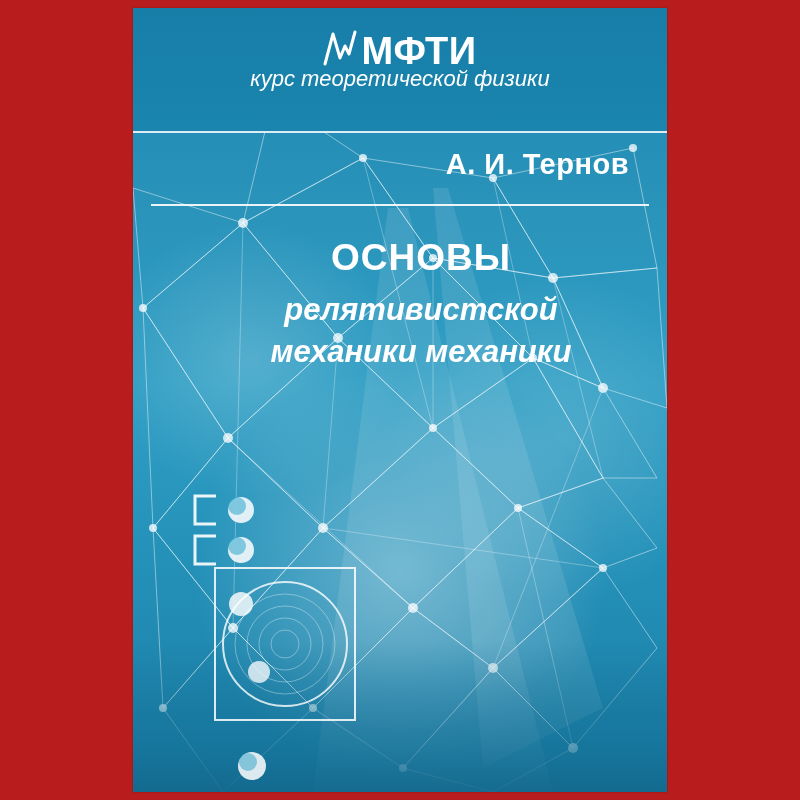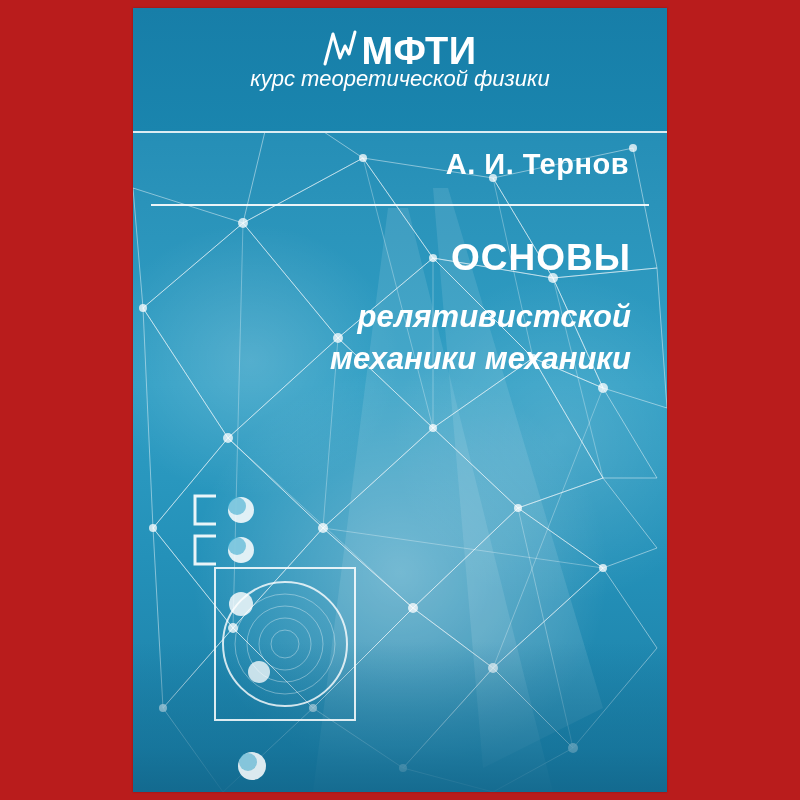--- a/index.html
+++ b/index.html
@@ -136,36 +136,36 @@
     height: 2px;
     background: rgba(255,255,255,0.9);
   }
 
   
   .title-block {
     position: absolute;
     right: 36px;
     top: 228px;
     width: 420px;
-    text-align: right;
+    text-align: center;
     color: #ffffff;
   }
   .title-main {
     font-size: 37px;
     font-weight: bold;
     letter-spacing: 1px;
     line-height: 44px;
     text-transform: uppercase;
   }
   .title-sub1 {
     font-size: 31px;
     font-style: italic;
     font-weight: bold;
     line-height: 42px;
-    margin-top: 16px;
+    margin-top: 9px;
   }
   .title-sub2 {
     font-size: 31px;
     font-style: italic;
     font-weight: bold;
     line-height: 42px;
   }
 
   
   .deco-svg {

